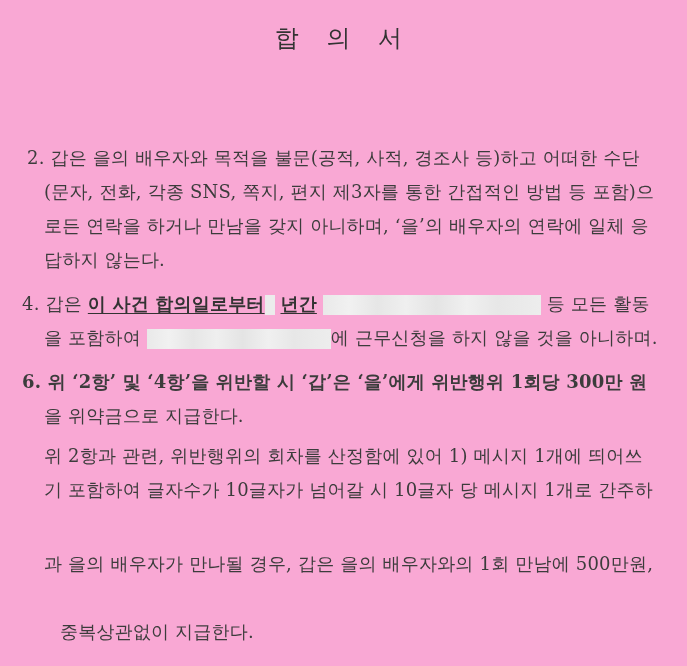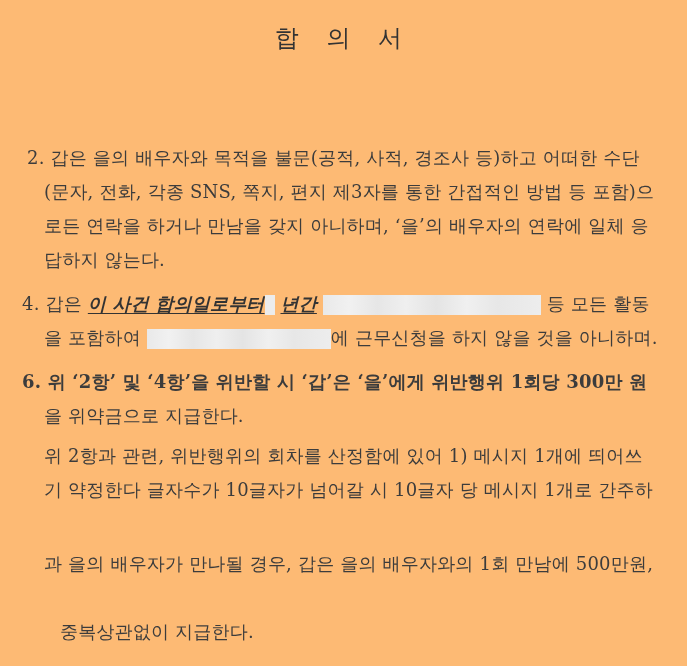--- a/index.html
+++ b/index.html
@@ -12,21 +12,21 @@
       height: 666px;
       overflow: hidden;
       position: relative;
       font-family: "DejaVu Serif", "Liberation Serif", serif;
       color: #3a3a3a;
     }
     .page {
       position: absolute;
       left: 0; top: 0;
       width: 687px; height: 666px;
-      background: #fdba74;
+      background: #f9a8d4;
     }
     .title {
       position: absolute;
       top: 22px;
       left: 0;
       width: 687px;
       text-align: center;
       font-family: "DejaVu Sans", "Liberation Sans", sans-serif;
       font-size: 24px;
       letter-spacing: 10px;
@@ -41,21 +41,20 @@
     }
     .num {
       display: inline-block;
     }
     .bold-ul {
       font-family: "DejaVu Sans", "Liberation Sans", sans-serif;
       font-weight: bold;
       text-decoration: underline;
       text-underline-offset: 3px;
       color: #333;
-      font-style: italic;
     }
     .redact {
       display: inline-block;
       vertical-align: middle;
       height: 20px;
       background: linear-gradient(90deg,#e9e9e9 0%,#f1f1f1 12%,#e6e6e6 25%,#efefef 38%,#e4e4e4 52%,#f0f0f0 66%,#e7e7e7 80%,#ededed 100%);
       filter: blur(0.6px);
     }
     .redact-small {
       display: inline-block;
@@ -92,17 +91,17 @@
     <span>을 포함하여</span>
     <span class="redact" style="width:184px;"></span><span>에 근무신청을 하지 않을 것을 아니하며.</span>
   </div>
 
   <div class="line" style="top:370px; left:22px;font-weight:bold;">
     <span class="num">6.</span>
     <span>위 ‘2항’ 및 ‘4항’을 위반할 시 ‘갑’은 ‘을’에게 위반행위 1회당 300만 원</span>
   </div>
   <div class="line" style="top:404px; left:44px;">을 위약금으로 지급한다.</div>
   <div class="line" style="top:444px; left:44px;">위 2항과 관련, 위반행위의 회차를 산정함에 있어 1) 메시지 1개에 띄어쓰</div>
-  <div class="line" style="top:478px; left:44px;">기 약정한다 글자수가 10글자가 넘어갈 시 10글자 당 메시지 1개로 간주하</div>
+  <div class="line" style="top:478px; left:44px;">기 포함하여 글자수가 10글자가 넘어갈 시 10글자 당 메시지 1개로 간주하</div>
   <div class="line" style="top:552px; left:44px;">과 을의 배우자가 만나될 경우, 갑은 을의 배우자와의 1회 만남에 500만원,</div>
   <div class="line" style="top:620px; left:44px;margin-left:16px;">중복상관없이 지급한다.</div>
 
 </div>
 
 </body></html>

